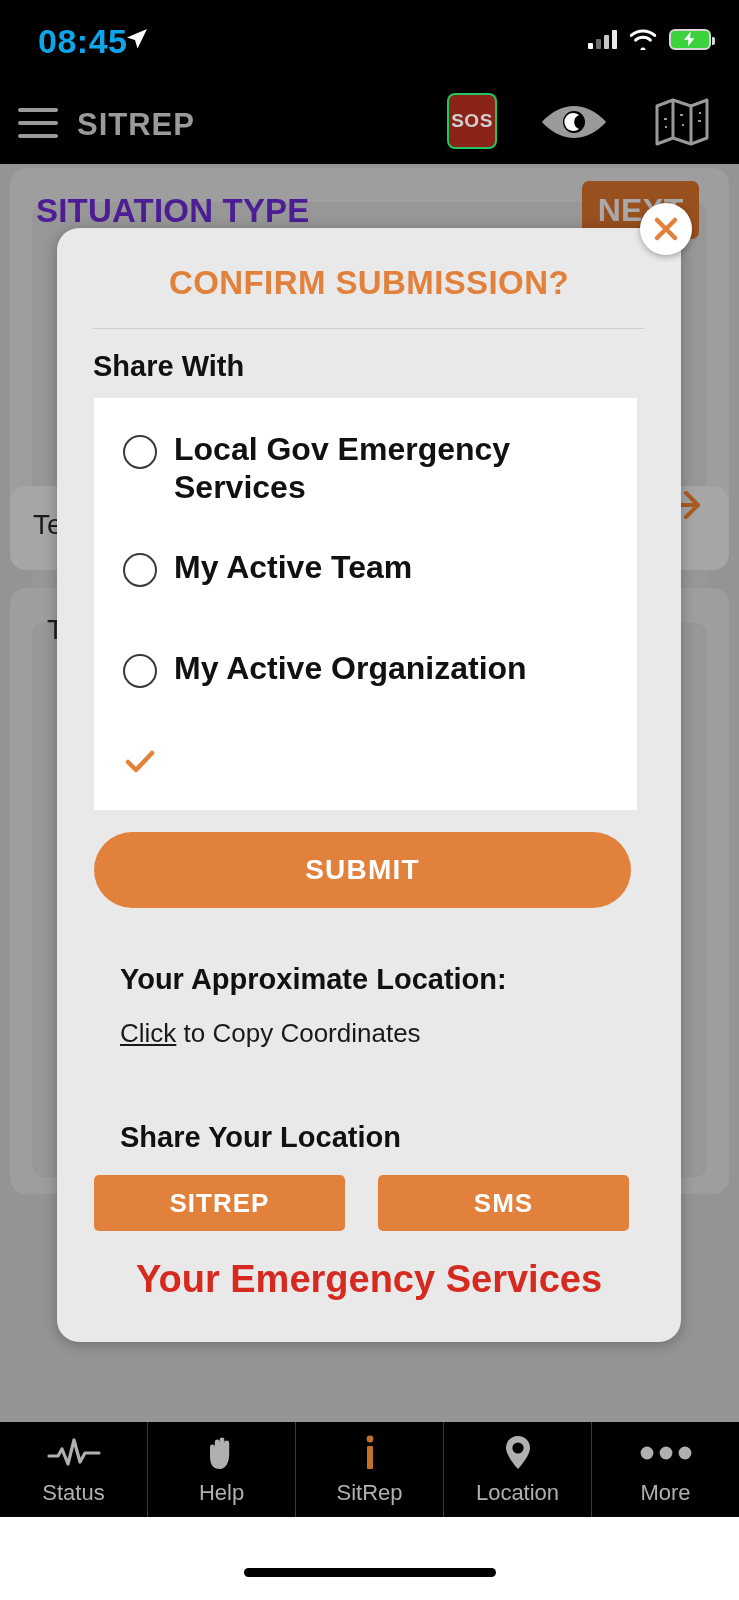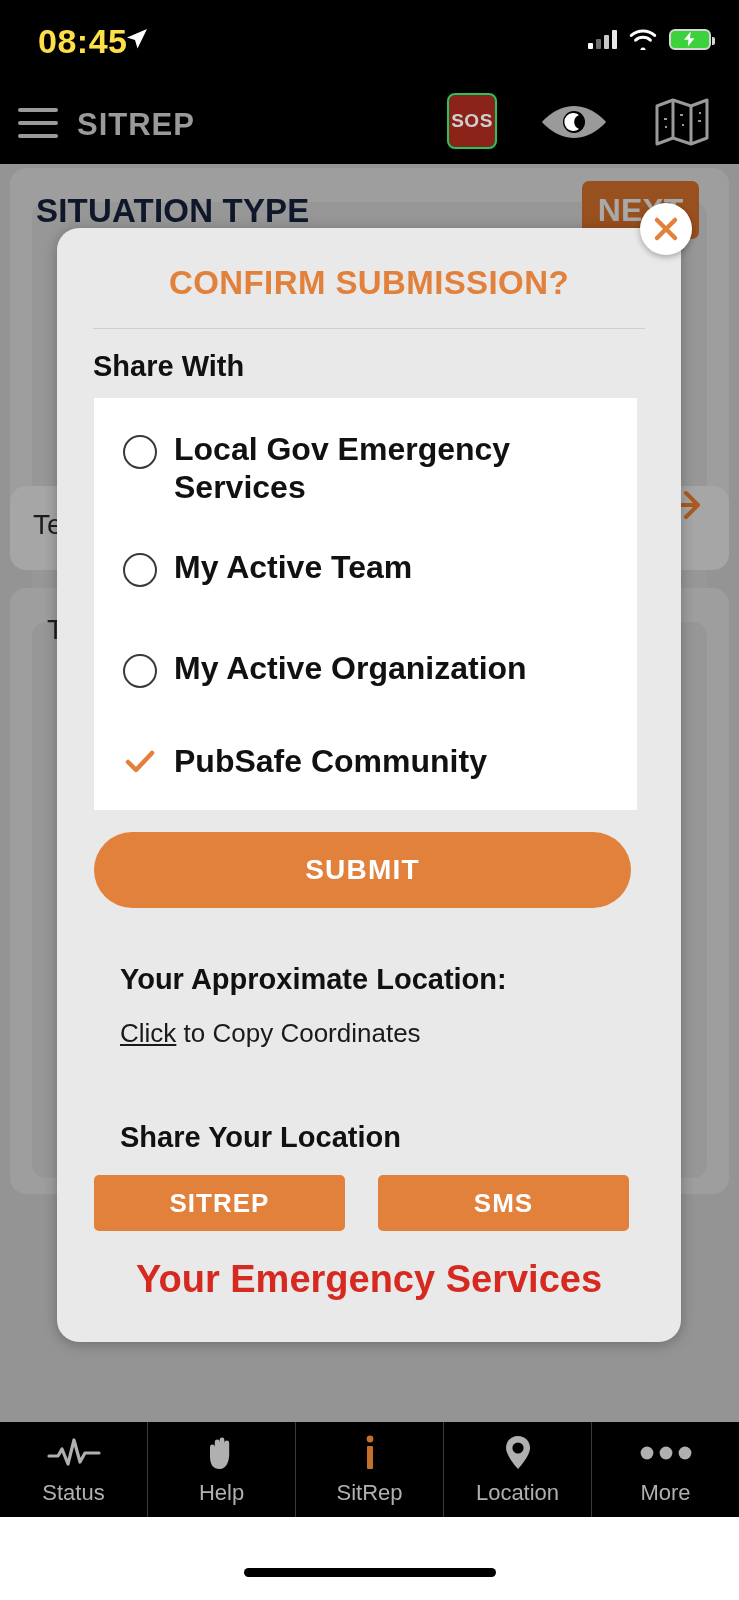--- a/index.html
+++ b/index.html
@@ -10,21 +10,21 @@
     overflow:hidden; position:relative;
   }
 
   
   .statusbar{
     position:absolute; left:0; top:0; width:739px; height:82px;
     background:#000; color:#fff;
   }
   .sb-time{
     position:absolute; left:38px; top:22px;
-    font-size:34px; font-weight:600; letter-spacing:.5px; color:#fde047;
+    font-size:34px; font-weight:600; letter-spacing:.5px; color:#0ea5e9;
   }
   .sb-loc-arrow{
     position:absolute; left:125px; top:27px; width:24px; height:24px;
   }
   .sb-right{
     position:absolute; right:28px; top:28px;
     display:flex; align-items:center; gap:11px;
   }
   .sig{ display:flex; align-items:flex-end; gap:3px; height:20px; }
   .sig i{ display:block; width:5px; background:#8a8a8a; border-radius:1px; }
@@ -77,21 +77,21 @@
   }
   .bg-card.c1{ top:4px; height:346px; }
   .bg-card.c2{ top:322px; height:84px; background:#a6a6a6;}
   .bg-card.c3{ top:424px; height:606px; background:#9e9e9e;}
   .bg-inner{
     position:absolute; left:22px; top:34px; width:675px; height:556px;
     background:#979797; border-radius:14px;
   }
   .bg-title{
     position:absolute; left:36px; top:28px;
-    font-size:33px; font-weight:bold; color:#0f172a; letter-spacing:.2px;
+    font-size:33px; font-weight:bold; color:#4c1d95; letter-spacing:.2px;
   }
   .bg-next{
     position:absolute; left:582px; top:17px; width:117px; height:58px;
     background:#99501f; border-radius:7px;
     display:flex; align-items:center; justify-content:center;
     font-size:32px; font-weight:bold; color:#a9a9a9;
     cursor:pointer;
   }
   .bg-arrow{
     position:absolute; left:660px; top:318px; width:46px; height:46px;
@@ -301,21 +301,20 @@
       <span class="radio"></span>
       <span class="opt-label">My Active Organization</span>
     </div>
 
     <div class="opt-row r3">
       <span class="check">
         <svg width="30" height="26" viewBox="0 0 30 26">
           <path d="M3 13 L11 21 L27 4" stroke="#E2813C" stroke-width="4.5" fill="none" stroke-linecap="round" stroke-linejoin="round"></path>
         </svg>
       </span>
-      <span class="opt-label">PubSafe Community</span>
     </div>
   </div>
 
   <button class="submit-btn">SUBMIT</button>
 
   <div class="loc-heading">Your Approximate Location:</div>
   <div class="loc-click">
     <u>Click</u><span> to Copy Coordinates</span>
   </div>
   <div class="loc-share">Share Your Location</div>

